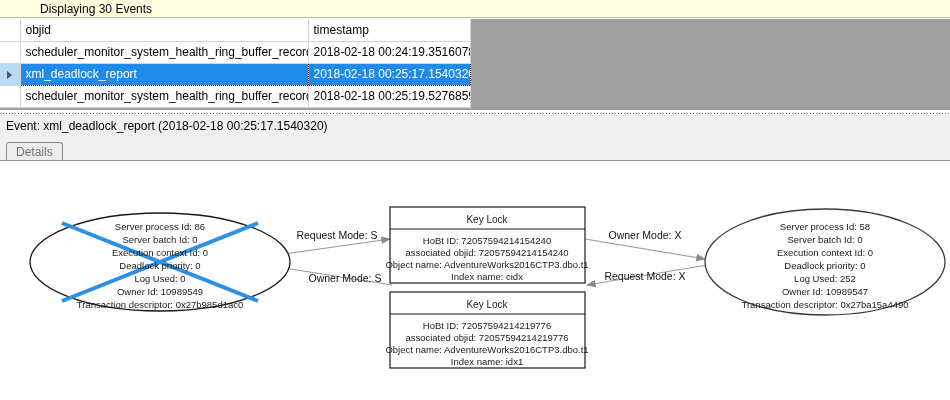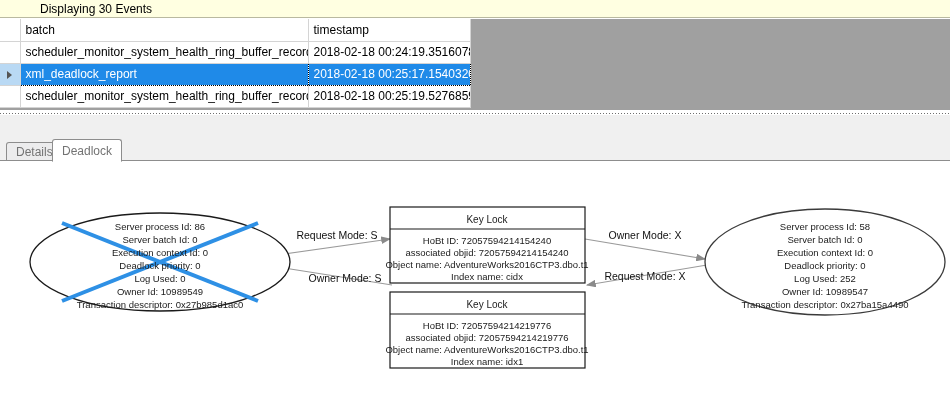--- a/index.html
+++ b/index.html
@@ -107,21 +107,21 @@
 
   <div class="banner">
     <div class="banner-text">Displaying 30 Events</div>
   </div>
 
   <div class="grid-wrap">
     <table class="grid">
       <tbody>
         <tr class="hdr">
           <td class="col-sel"></td>
-          <td class="col-name">batch</td>
+          <td class="col-name">objid</td>
           <td class="col-ts">timestamp</td>
         </tr>
         <tr>
           <td class="col-sel"></td>
           <td class="col-name">scheduler_monitor_system_health_ring_buffer_recorded</td>
           <td class="col-ts">2018-02-18 00:24:19.3516078</td>
         </tr>
         <tr class="row-selected">
           <td class="col-sel">
             <span class="caret"></span>
@@ -135,24 +135,24 @@
           <td class="col-ts">2018-02-18 00:25:19.5276859</td>
         </tr>
       </tbody>
     </table>
   </div>
 
   <div class="splitter"></div>
 
   <div class="detail">
 
+    <div class="event-title">Event: xml_deadlock_report (2018-02-18 00:25:17.1540320)</div>
 
     <div class="tabstrip">
       <div class="tab tab-details">Details</div>
-      <div class="tab tab-deadlock active">Deadlock</div>
     </div>
     <div class="tab-underline"></div>
 
     <div class="canvas">
       <svg width="950" height="239" viewBox="0 0 950 239">
         <defs>
           <marker id="ah" markerWidth="9" markerHeight="7" refX="8" refY="3.5" orient="auto">
             <path d="M0,0 L9,3.5 L0,7 Z" fill="#8a8a8a"></path>
           </marker>
         </defs>

